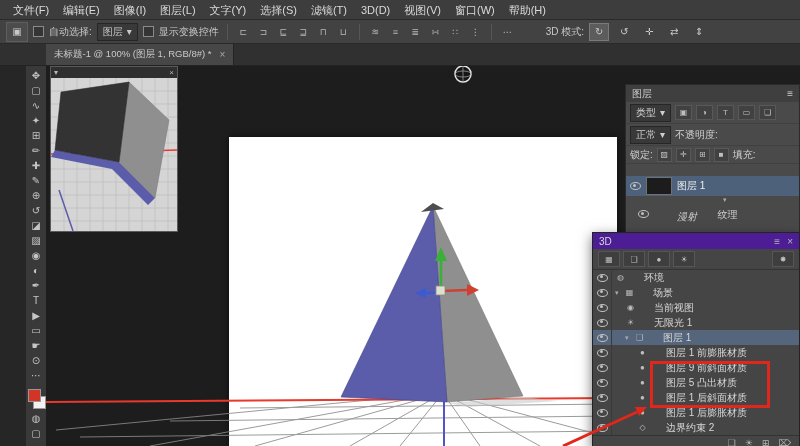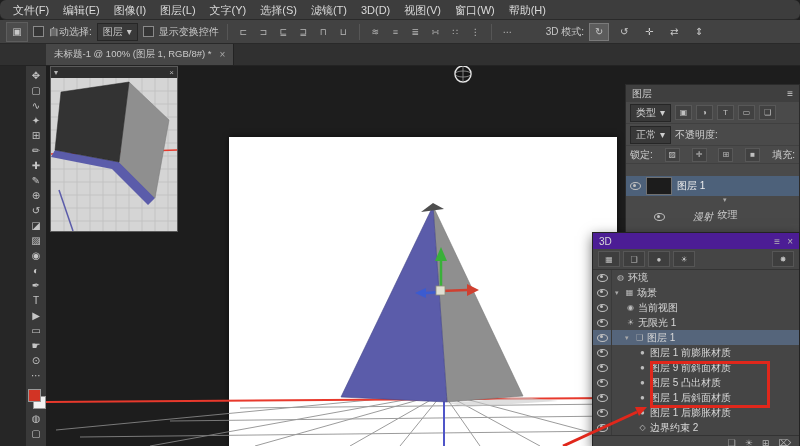--- a/index.html
+++ b/index.html
@@ -1,20 +1,20 @@
 <!DOCTYPE html>
 <html><head>
 <meta charset="utf-8">
 <style>
   html,body{margin:0;padding:0;background:#111;}
   .screen{position:relative;width:800px;height:446px;overflow:hidden;background:#1f1f1f;
           font-family:"Liberation Sans","DejaVu Sans",sans-serif;-webkit-font-smoothing:antialiased;}
   
   .menubar{position:absolute;left:0;top:0;width:800px;height:20px;background:#3d3d3d;
-           border-bottom:1px solid #2a2a2a;display:flex;align-items:center;padding-left:6px;box-sizing:border-box;border-radius:6px;}
+           border-bottom:1px solid #2a2a2a;display:flex;align-items:center;padding-left:6px;box-sizing:border-box;}
   .mi{font-size:11px;color:#dadada;padding:0 7px;line-height:20px;white-space:nowrap;}
   .optionsbar{position:absolute;left:0;top:20px;width:800px;height:24px;background:#424242;
               border-bottom:1px solid #292929;display:flex;align-items:center;gap:5px;padding-left:6px;
               box-sizing:border-box;color:#c8c8c8;font-size:10px;white-space:nowrap;}
   .toolpreset{width:20px;height:18px;background:#4c4c4c;border:1px solid #5e5e5e;display:flex;
               align-items:center;justify-content:center;font-size:10px;flex:none;}
   .cb{width:9px;height:9px;border:1px solid #8a8a8a;background:#353535;flex:none;}
   .combo{display:flex;align-items:center;gap:4px;background:#393939;border:1px solid #262626;
          padding:1px 5px;height:14px;flex:none;}
   .sep{width:1px;height:16px;background:#565656;margin:0 3px;flex:none;}
@@ -45,51 +45,51 @@
   .miniview{position:absolute;left:50px;top:66px;width:128px;height:166px;background:#d5d5d5;
             border:1px solid #5a5a5a;box-sizing:border-box;z-index:3;}
   .miniheader{height:11px;background:#2f2f2f;display:flex;justify-content:space-between;align-items:center;
               padding:0 3px;color:#b5b5b5;font-size:8px;line-height:11px;}
   .minisvg{display:block;width:126px;height:153px;}
   
   .layers{position:absolute;left:625px;top:84px;width:175px;height:150px;background:#4a4a4a;
           border:1px solid #2b2b2b;box-sizing:border-box;z-index:5;color:#cfcfcf;font-size:10px;overflow:hidden;}
   .lheader{height:17px;background:#3f3f3f;display:flex;align-items:center;justify-content:space-between;padding:0 6px;}
   .lrow{display:flex;align-items:center;gap:4px;padding:0 4px;border-bottom:1px solid #404040;height:21px;}
-  .lockrow{height:17px;justify-content:space-between;}
+  .lockrow{height:17px;}
   .fib{width:15px;height:13px;background:#414141;border:1px solid #585858;display:flex;align-items:center;
        justify-content:center;font-size:8px;color:#c0c0c0;flex:none;}
   .lockib{width:13px;height:12px;background:#414141;border:1px solid #585858;display:flex;align-items:center;
           justify-content:center;font-size:8px;color:#c0c0c0;flex:none;}
   .llist{background:#494949;}
   .layerrow{height:20px;display:flex;align-items:center;gap:5px;padding:0 4px;background:#4d617a;margin-top:12px;color:#eee;}
   .thumb{width:24px;height:16px;background:#1c1c1c;border:1px solid #707070;flex:none;}
   .trow{height:14px;display:flex;align-items:center;gap:4px;padding-left:30px;flex-direction:column;}
-  .drow{height:14px;display:flex;align-items:center;gap:6px;padding-left:28px;font-style:italic;}
+  .drow{height:14px;display:flex;gap:6px;padding-left:12px;font-style:italic;}
   
   .p3d{position:absolute;left:592px;top:232px;width:208px;height:216px;background:#454545;
        border:1px solid #232323;box-sizing:border-box;z-index:6;color:#d8d8d8;font-size:10px;
        box-shadow:0 4px 12px rgba(0,0,0,.55);}
   .p3dheader{height:16px;background:#4c1d95;display:flex;align-items:center;justify-content:space-between;padding:0 6px;}
   .p3dhicons{display:flex;gap:7px;color:#b5b5b5;}
   .p3dfilter{height:20px;display:flex;align-items:center;gap:3px;padding:0 5px;border-bottom:1px solid #343434;}
   .f3b{width:20px;height:14px;background:#3e3e3e;border:1px solid #565656;display:flex;align-items:center;
        justify-content:center;font-size:8px;color:#c0c0c0;flex:none;}
   .f3spacer{flex:1;}
   .row3d{height:15px;display:flex;align-items:center;}
   .row3d.sel{background:#55657b;}
   .eyecell{width:18px;align-self:stretch;border-right:1px solid #3a3a3a;display:flex;align-items:center;
            justify-content:center;flex:none;}
   .eye{width:9px;height:6px;border:1px solid #c0c0c0;border-radius:50%;position:relative;}
   .eye:after{content:"";position:absolute;left:2px;top:0.5px;width:3px;height:3px;border-radius:50%;background:#c0c0c0;}
   .r3main{display:flex;align-items:center;flex:1;align-self:stretch;}
   .ind0{padding-left:3px;} .ind1{padding-left:13px;} .ind2{padding-left:25px;}
   .caret{width:9px;font-size:7px;color:#aaa;flex:none;}
   .r3icon{width:11px;text-align:center;font-size:8px;color:#bdbdbd;flex:none;}
-  .r3label{margin-left:2px;white-space:nowrap;}
+  .r3label{margin-left:18px;white-space:nowrap;}
   .p3dbottom{height:13px;border-top:1px solid #333;display:flex;justify-content:flex-end;align-items:center;
              gap:9px;padding:0 8px;font-size:9px;color:#b5b5b5;}
   
   .redbox{position:absolute;left:650px;top:361px;width:114px;height:41px;border:3px solid #e0271b;z-index:9;}
   .arrowsvg{position:absolute;left:545px;top:398px;width:110px;height:48px;z-index:9;}
 </style>
 </head>
 <body>
 
 <div class="screen">

